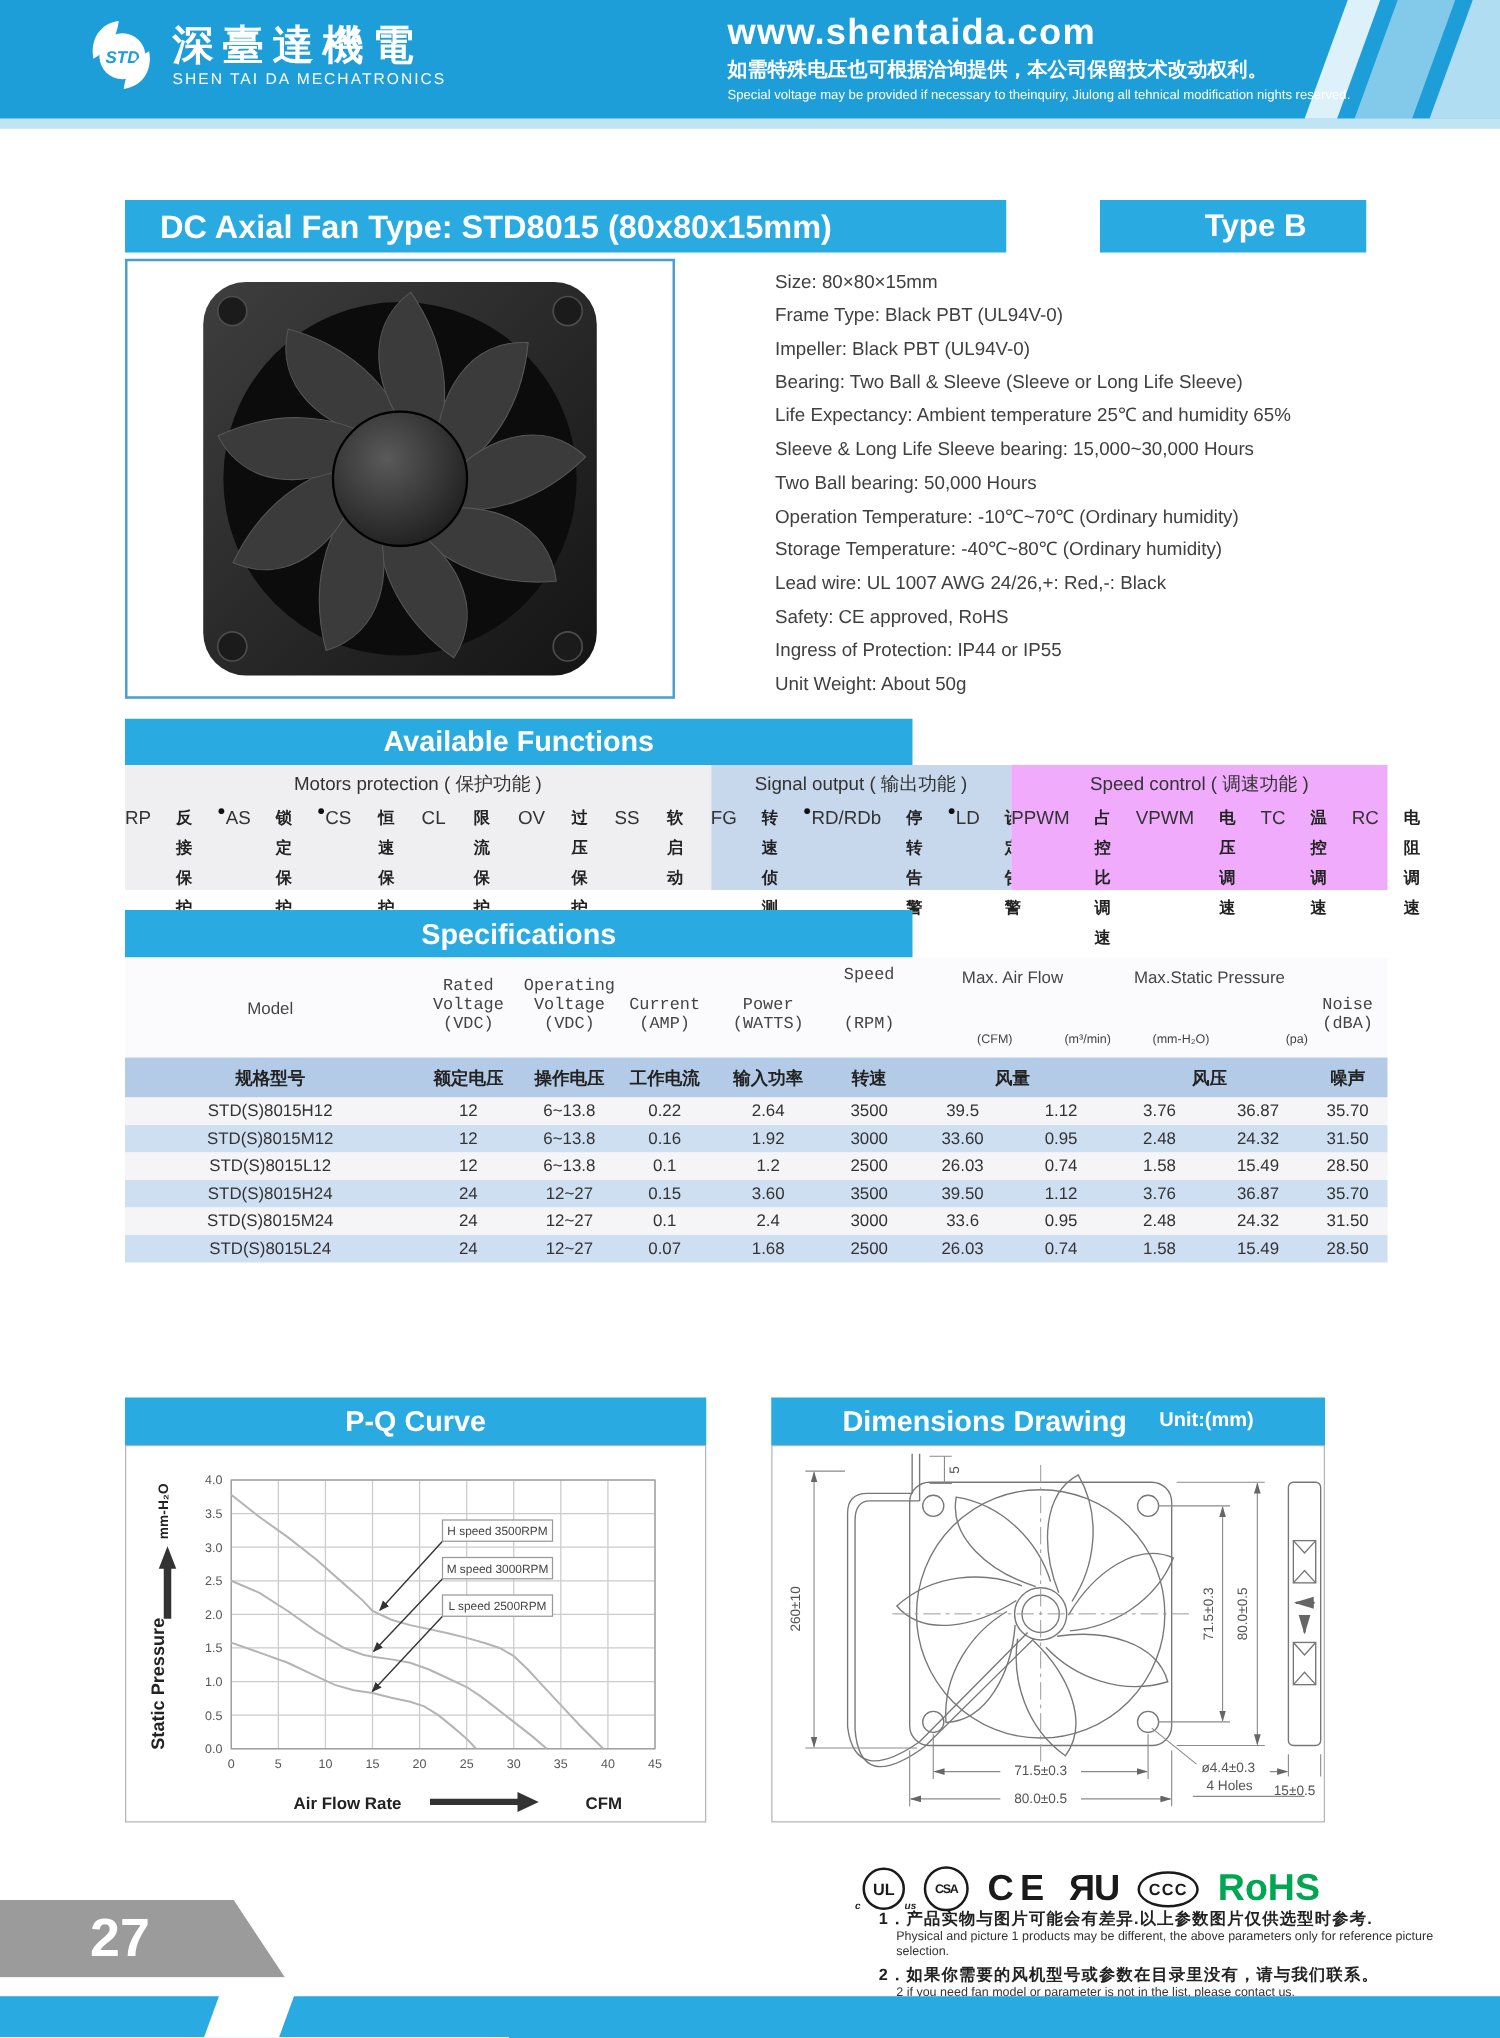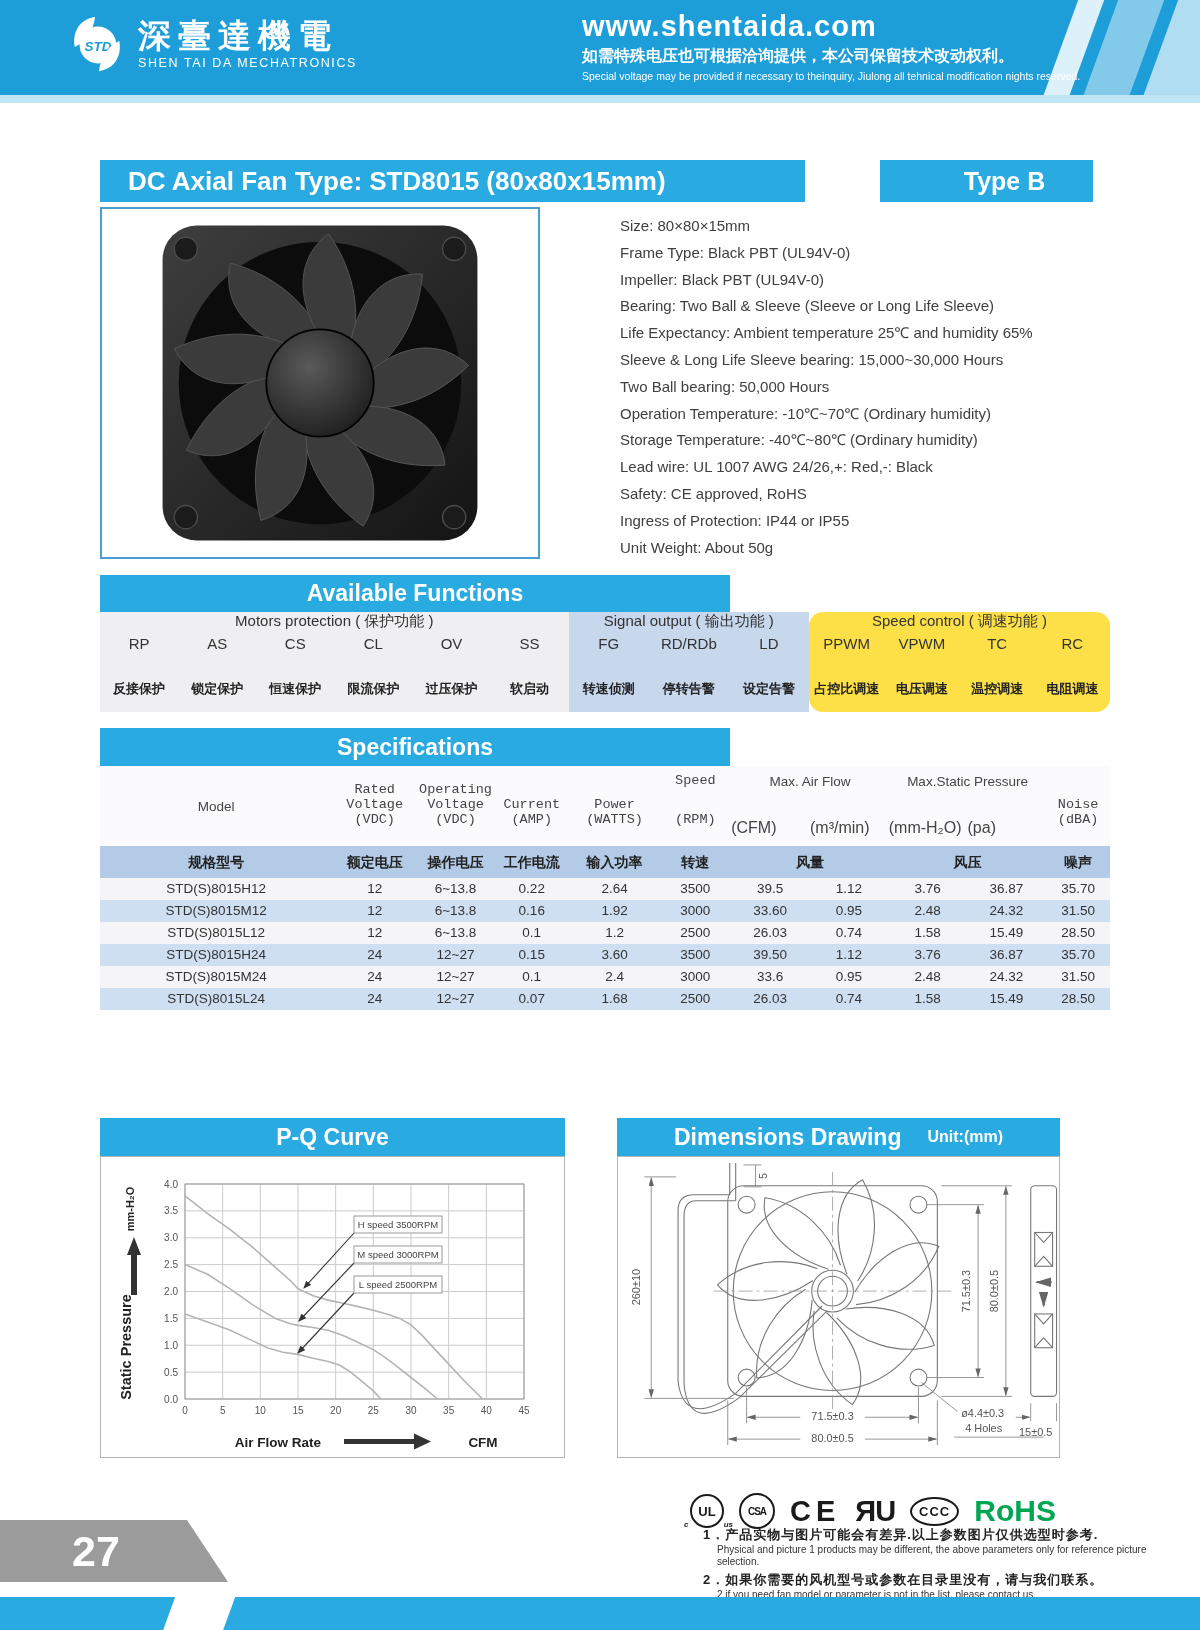--- a/index.html
+++ b/index.html
@@ -31,41 +31,41 @@
   .photo-box{position:absolute;left:100px;top:207px;width:440px;height:352px;border:2px solid #4a9fd0;box-sizing:border-box;display:flex;align-items:center;justify-content:center;background:#fff;}
   .details{position:absolute;left:620px;top:213px;width:560px;}
   .detail-line{font-size:15px;line-height:26.8px;color:#404040;}
 
   
   .af-bar{position:absolute;left:100px;top:575px;width:630px;height:37px;font-size:23px;justify-content:center;}
   .af-table{position:absolute;left:100px;top:612px;width:1010px;height:100px;display:flex;}
   .af-group{display:flex;flex-direction:column;}
   .af-group.g0{width:46.4%;background:#efeff1;}
   .af-group.g1{width:23.8%;background:#c7d7ec;}
-  .af-group.g2{width:29.8%;background:#fde047;border-radius:14px;}
+  .af-group.g2{width:29.8%;background:#f0abfc;}
   .af-gh{height:30px;display:flex;align-items:center;justify-content:center;font-size:15px;color:#333;}
   .af-cols{flex:1;display:flex;}
-  .af-col{flex:1;display:flex;flex-direction:column;text-align:center;gap:20px;}
+  .af-col{flex:1;display:flex;flex-direction:row;text-align:center;gap:20px;}
   .af-code{height:26px;line-height:26px;font-size:15px;color:#333;}
   .af-cn{height:26px;line-height:24px;font-size:13px;font-weight:bold;color:#222;}
   .af-dot{height:18px;line-height:14px;font-size:11px;color:#111;}
 
   
   .spec-bar{position:absolute;left:100px;top:728px;width:630px;height:38px;font-size:23px;justify-content:center;}
   .spec-table{position:absolute;left:100px;top:766px;width:1010px;}
   .sc{box-sizing:border-box;text-align:center;}
   .c0{width:23%;} .c1{width:8.4%;} .c2{width:7.6%;} .c3{width:7.5%;} .c4{width:8.9%;}
   .c5{width:7.1%;gap:24px;} .c6{width:7.7%;} .c7{width:7.9%;} .c8{width:7.7%;} .c9{width:7.9%;} .c10{width:6.3%;}
   .gw{width:15.6%;}
   .spec-ehead{display:flex;height:80px;background:#fbfbfd;font-size:13.5px;color:#444;}
   .eh1{display:flex;align-items:center;justify-content:center;}
   .eh2,.eh3{display:flex;flex-direction:column;justify-content:flex-end;padding:8px 0 19px;font-family:Liberation Mono, monospace;}
   .spec-group{display:flex;flex-direction:column;justify-content:space-between;padding:8px 0 9px;}
   .spec-group .gu{display:flex;}
-  .spec-group .gu span{flex:1;text-align:left;font-size:16px;}
+  .spec-group .gu span{flex:1;text-align:right;font-size:10px;}
   .spec-chead{display:flex;height:32px;background:#b3cbe7;font-size:14px;font-weight:bold;color:#222;}
   .spec-chead .sc{line-height:32px;}
   .spec-row{display:flex;height:22px;background:#f5f5f7;font-size:13.5px;color:#333;}
   .spec-row.alt{background:#cfdff2;}
   .spec-row .sc{line-height:22px;}
 
   
   .pq-bar{position:absolute;left:100px;top:1118px;width:465px;height:38px;font-size:23px;justify-content:center;}
   .pq-box{position:absolute;left:100px;top:1156px;width:465px;height:302px;border:1px solid #b5b5b5;box-sizing:border-box;background:#fff;}
   #pq-svg{width:463px;height:300px;display:block;}

